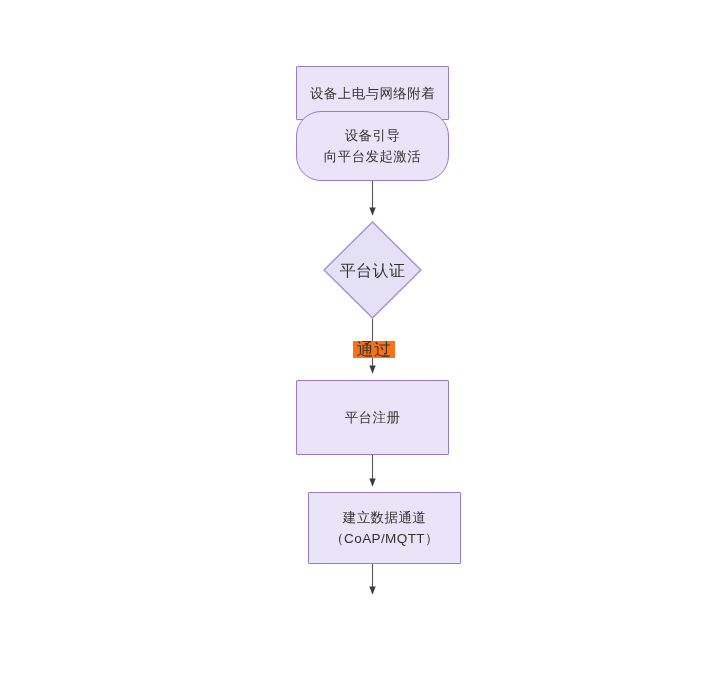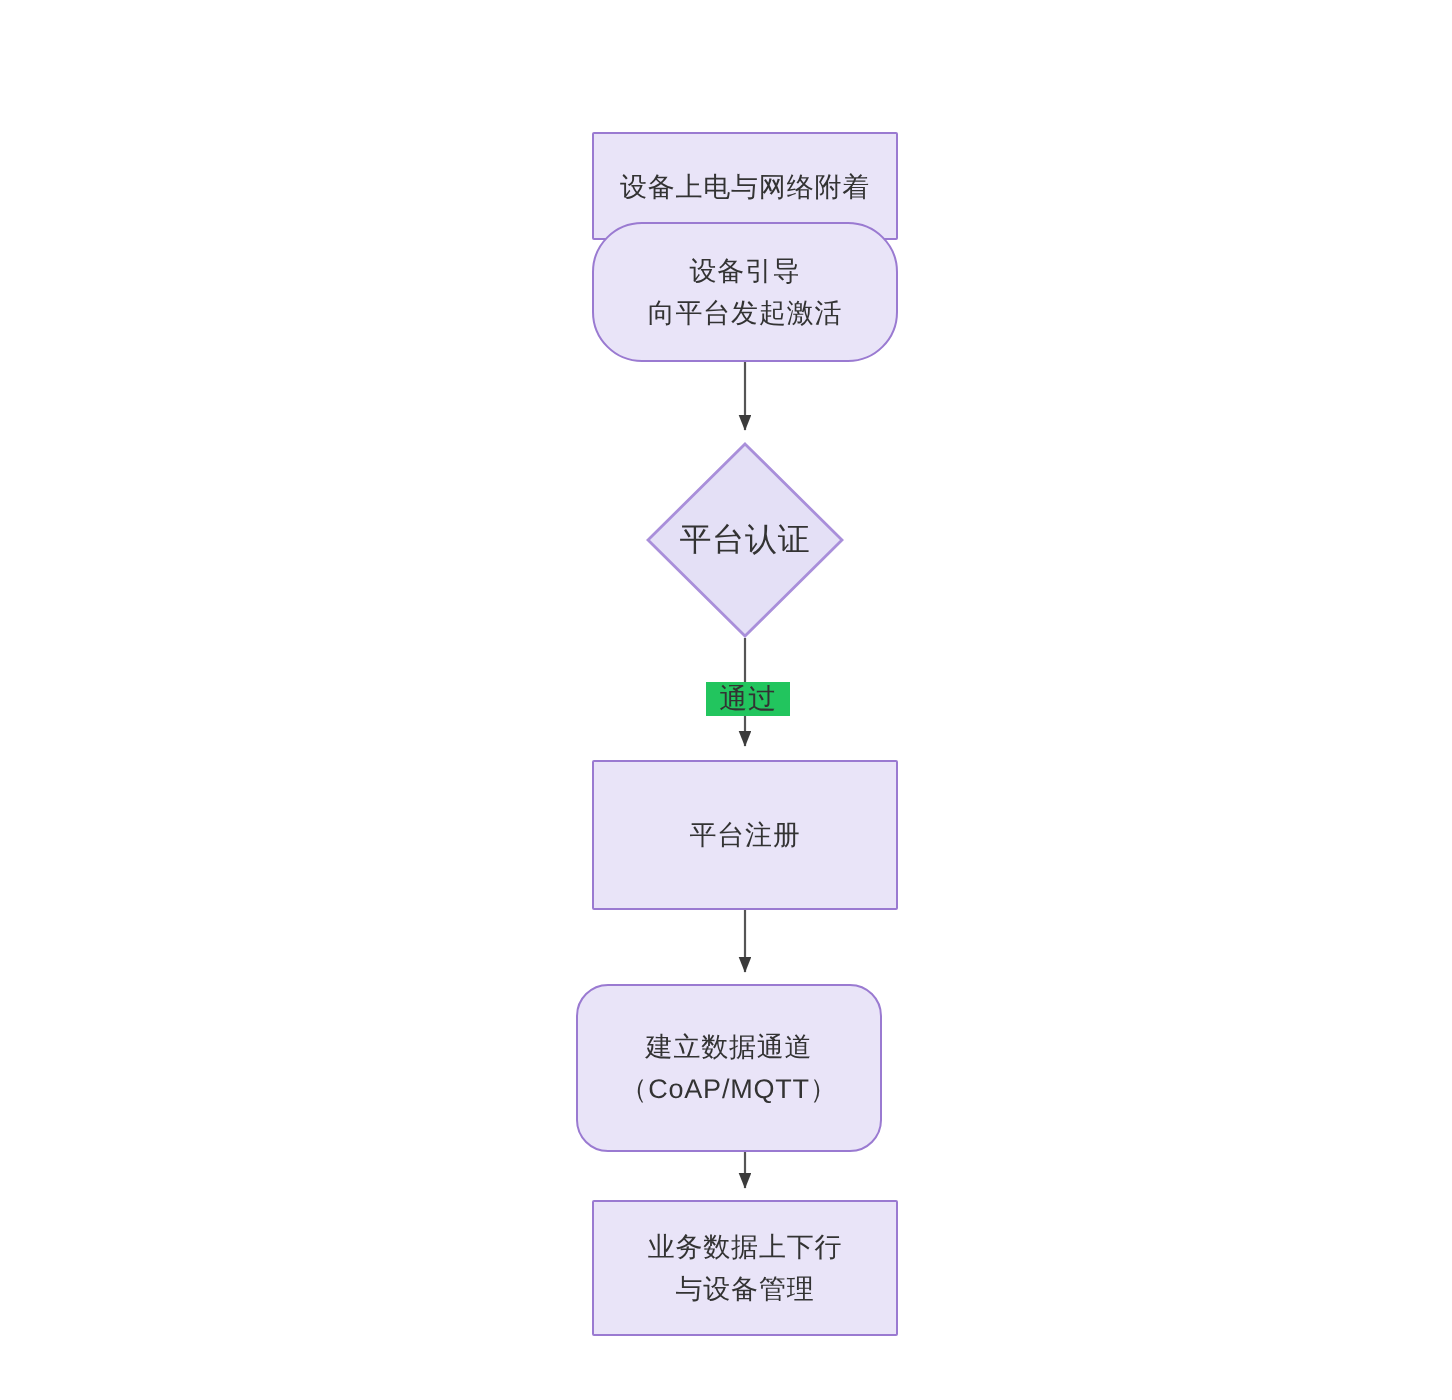--- a/index.html
+++ b/index.html
@@ -66,23 +66,23 @@
     position: relative;
     z-index: 2;
     color: #333333;
     font-size: 16px;
     line-height: 21px;
     letter-spacing: 0.4px;
     white-space: nowrap;
   }
   .edge-label {
     position: absolute;
-    background: #22c55e;
+    background: #f97316;
     color: #333333;
-    font-size: 14px;
+    font-size: 17px;
     line-height: 17px;
     letter-spacing: 0.4px;
     padding: 0 1px;
     white-space: nowrap;
     text-align: center;
   }
 </style>
 </head>
 <body>
 
@@ -118,23 +118,19 @@
     </svg>
     <span class="diamond-label">平台认证</span>
   </div>
 
   <div class="edge-label" style="left:353px; top:341px; width:40px;">通过</div>
 
   <div class="node node-process" style="left:296px; top:380px; width:153px; height:75px;align-items:center;">
     <span class="line">平台注册</span>
   </div>
 
-  <div class="node node-process" style="left:288px; top:492px; width:153px; height:84px;border-radius:16px;">
+  <div class="node node-process" style="left:308px; top:492px; width:153px; height:72px;">
     <span class="line">建立数据通道</span>
     <span class="line">（CoAP/MQTT）</span>
   </div>
 
-  <div class="node node-process" style="left:296px; top:600px; width:153px; height:68px;">
-    <span class="line">业务数据上下行</span>
-    <span class="line">与设备管理</span>
-  </div>
 
 </div>
 
 </body></html>

